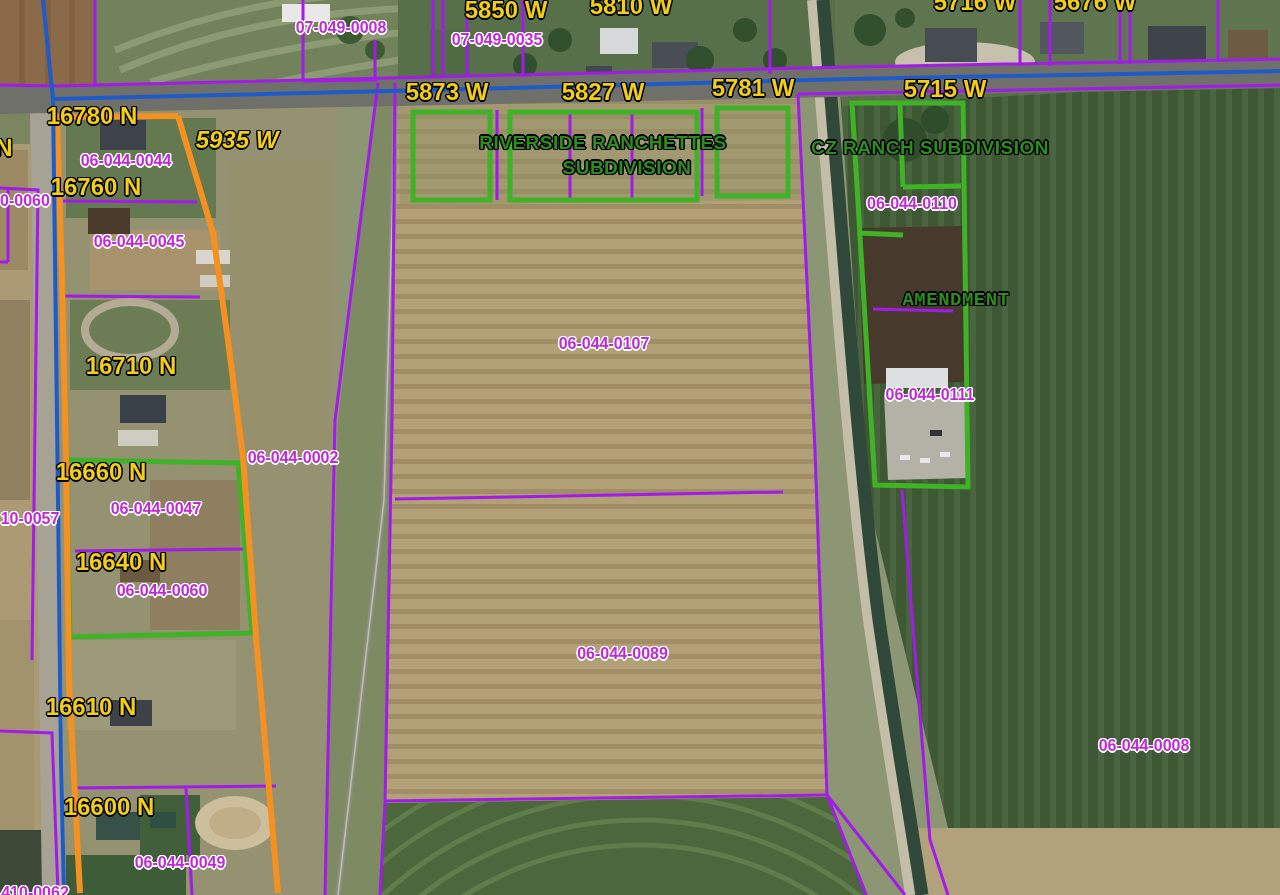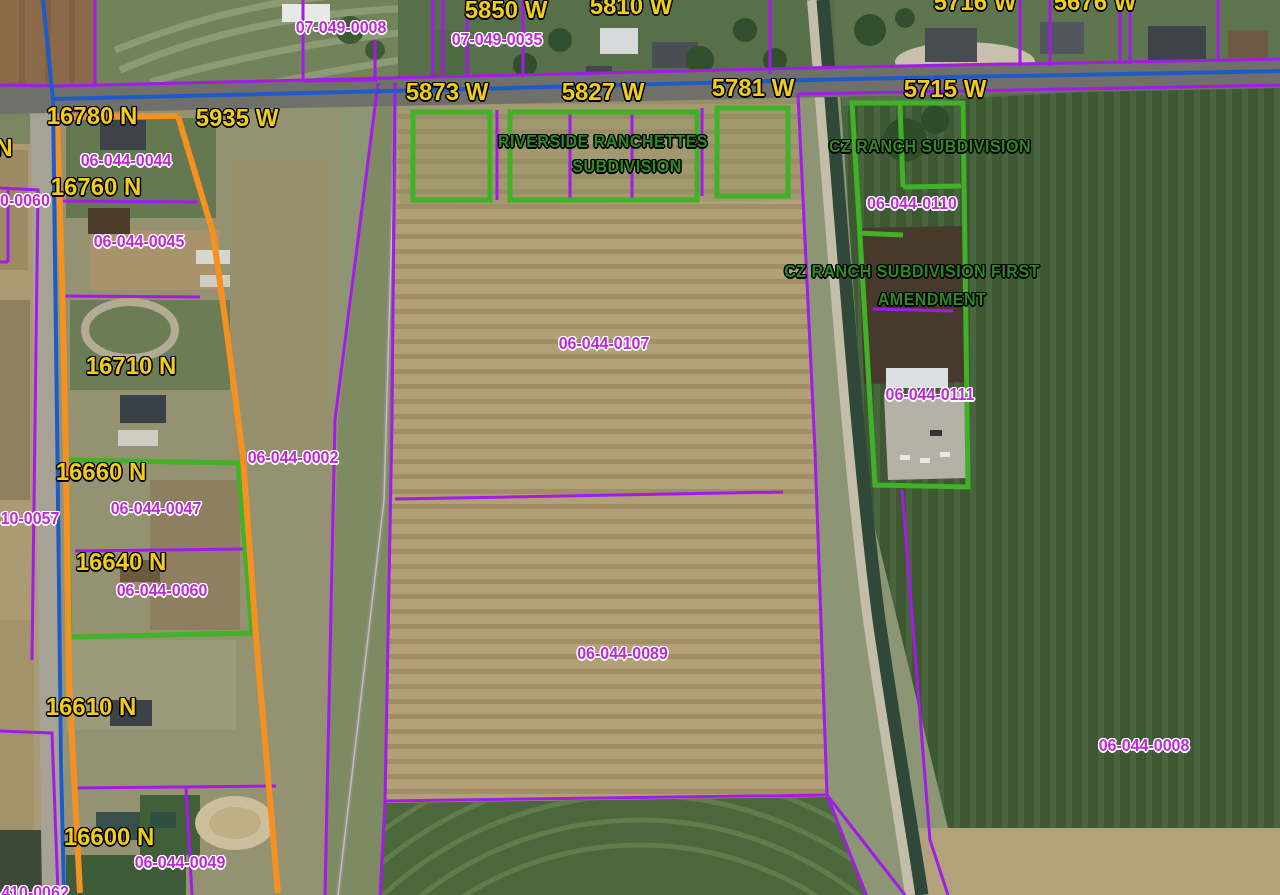--- a/index.html
+++ b/index.html
@@ -16,21 +16,21 @@
   }
   .addr{
     color:var(--c-address_label,#F2CE16);font-size:24px;
     text-shadow:-1px -1px 0 #000,1px -1px 0 #000,-1px 1px 0 #000,1px 1px 0 #000,0 -1.5px 0 #000,0 1.5px 0 #000,-1.5px 0 0 #000,1.5px 0 0 #000;
   }
   .pid{
     color:var(--c-parcel_label,#BE2AD6);font-size:16px;
     text-shadow:-1px -1px 0 #fff,1px -1px 0 #fff,-1px 1px 0 #fff,1px 1px 0 #fff,0 -1.5px 0 #fff,0 1.5px 0 #fff,-1.5px 0 0 #fff,1.5px 0 0 #fff;
   }
   .sub{
-    color:var(--c-subdivision_label,#2D8B1F);font-size:16px;letter-spacing:.5px;
+    color:var(--c-subdivision_label,#2D8B1F);font-size:19px;letter-spacing:.5px;
     text-shadow:-1px -1px 0 #000,1px -1px 0 #000,-1px 1px 0 #000,1px 1px 0 #000,0 -1.5px 0 #000,0 1.5px 0 #000,-1.5px 0 0 #000,1.5px 0 0 #000;
   }
   .pline{stroke:var(--c-parcel_line,#A21BE8);stroke-width:3;fill:none;}
   .gline{stroke:var(--c-subdivision_line,#3FB228);stroke-width:5;fill:none;}
   .oline{stroke:var(--c-highlight_line,#F59120);stroke-width:6;fill:none;}
   .bline{stroke:var(--c-road_line,#1E5BC8);stroke-width:4;fill:none;}
 </style>
 </head>
 <body>
 
@@ -223,34 +223,33 @@
 
 <div id="labels">
       <span class="lbl addr" style="left: 506px; top: 10px;">5850 W</span>
       <span class="lbl addr" style="left: 631px; top: 6px;">5810 W</span>
       <span class="lbl addr" style="left: 975px; top: 2px;">5716 W</span>
       <span class="lbl addr" style="left: 1095px; top: 2px;">5676 W</span>
       <span class="lbl addr" style="left: 447px; top: 92px;">5873 W</span>
       <span class="lbl addr" style="left: 603px; top: 92px;">5827 W</span>
       <span class="lbl addr" style="left: 753px; top: 88px;">5781 W</span>
       <span class="lbl addr" style="left: 945px; top: 89px;">5715 W</span>
-      <span class="lbl addr" style="left: 237px; top: 118px;">5935 W</span>
+      <span class="lbl addr" style="left: 237px; top: 140px; font-style: italic;">5935 W</span>
       <span class="lbl addr" style="left: 92px; top: 116px;">16780 N</span>
       <span class="lbl addr" style="left: 96px; top: 187px;">16760 N</span>
       <span class="lbl addr" style="left: 131px; top: 366px;">16710 N</span>
       <span class="lbl addr" style="left: 101px; top: 472px;">16660 N</span>
       <span class="lbl addr" style="left: 121px; top: 562px;">16640 N</span>
       <span class="lbl addr" style="left: 91px; top: 707px;">16610 N</span>
-      <span class="lbl addr" style="left: 109px; top: 837px; text-align: center;">16600 N</span>
+      <span class="lbl addr" style="left: 109px; top: 807px; text-align: center;">16600 N</span>
       <span class="lbl addr" style="left: 4px; top: 148px;">N</span>
       <span class="lbl sub" style="left: 603px; top: 141.5px;">RIVERSIDE RANCHETTES</span>
       <span class="lbl sub" style="left: 603px; top: 166.5px; padding-left: 48px;">SUBDIVISION</span>
       <span class="lbl sub" style="left: 930px; top: 147px;">CZ RANCH SUBDIVISION</span>
-      <span class="lbl sub" style="left: 912px; top: 272px;">CZ RANCH SUBDIVISION FIRST</span>
-      <span class="lbl sub" style="left: 932px; top: 300px;">AMENDMENT</span>
+      <span class="lbl sub" style="left: 956px; top: 300px; font-family: Liberation Mono, monospace;">AMENDMENT</span>
       <span class="lbl pid" style="left: 341px; top: 28px;">07-049-0008</span>
       <span class="lbl pid" style="left: 497px; top: 40px;">07-049-0035</span>
       <span class="lbl pid" style="left: 126px; top: 161px;">06-044-0044</span>
       <span class="lbl pid" style="left: 25px; top: 201px;">0-0060</span>
       <span class="lbl pid" style="left: 139px; top: 242px;">06-044-0045</span>
       <span class="lbl pid" style="left: 912px; top: 204px;">06-044-0110</span>
       <span class="lbl pid" style="left: 604px; top: 344px;">06-044-0107</span>
       <span class="lbl pid" style="left: 293px; top: 458px;">06-044-0002</span>
       <span class="lbl pid" style="left: 156px; top: 509px;">06-044-0047</span>
       <span class="lbl pid" style="left: 30px; top: 519px;">10-0057</span>

